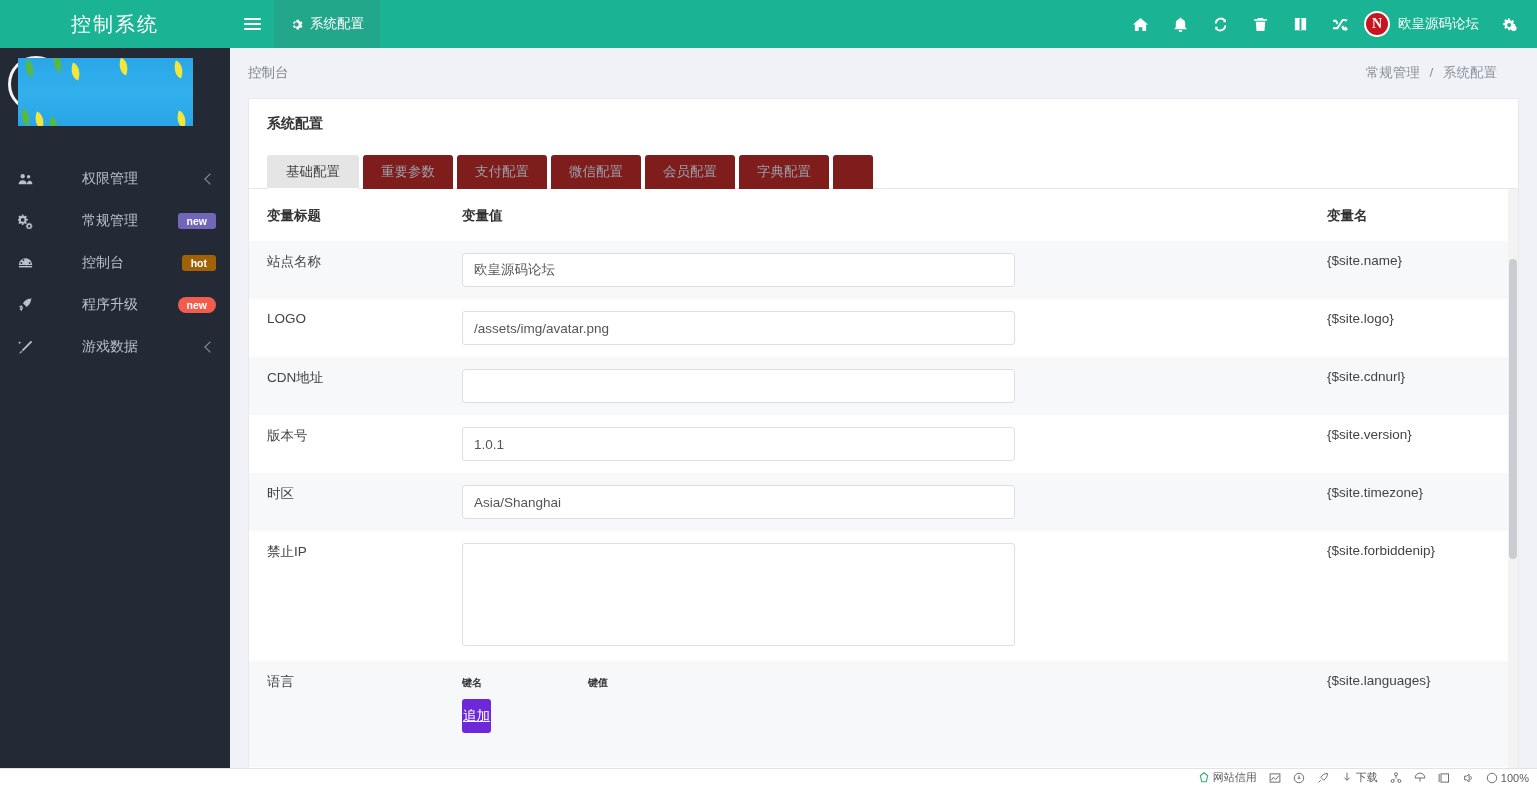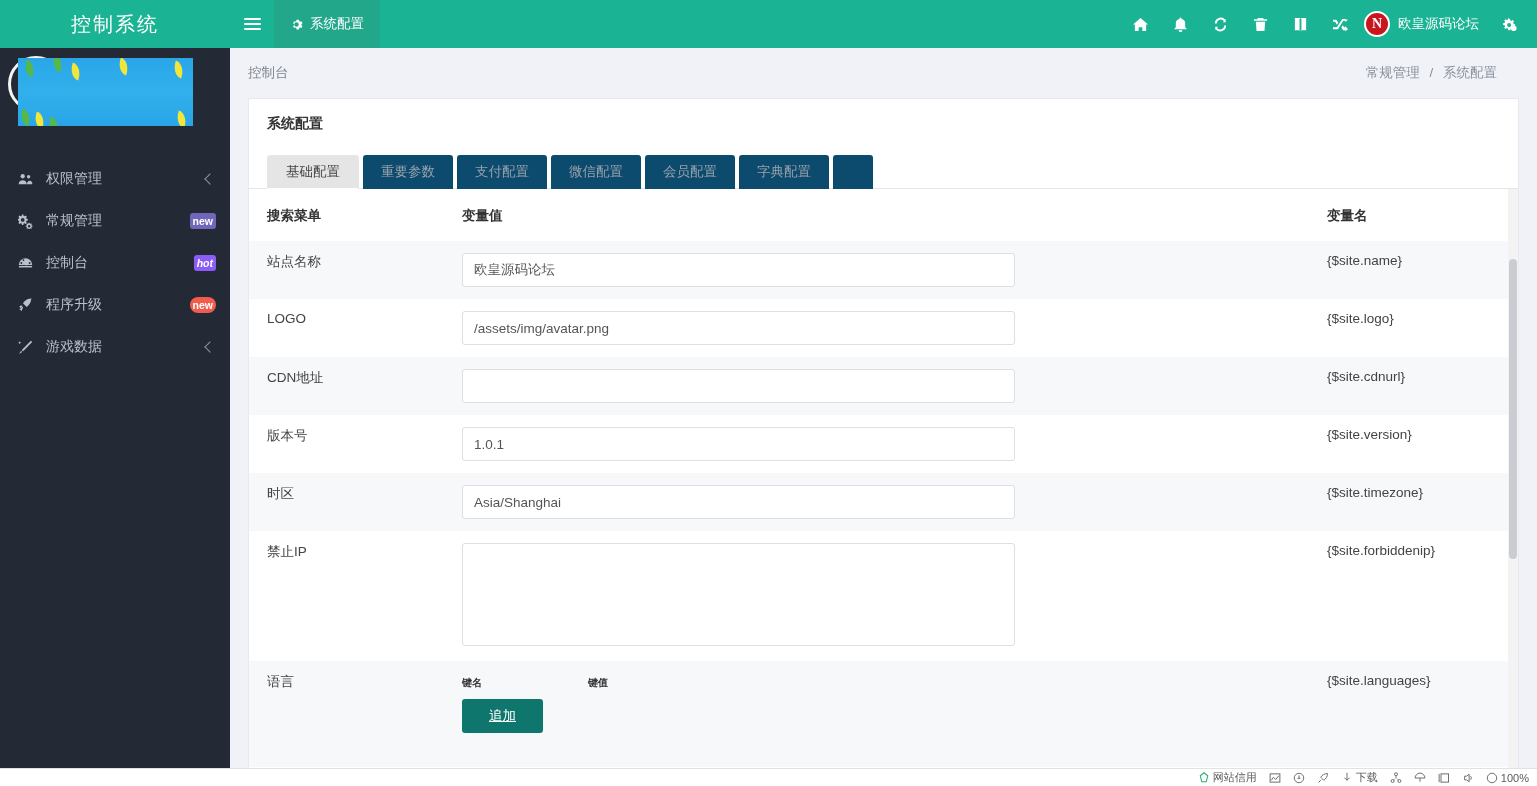--- a/index.html
+++ b/index.html
@@ -117,37 +117,38 @@
   .searchbox .mag { width: 14px; height: 14px; opacity: .65; }
   .menu { margin-top: 16px; }
   .menu-item {
     height: 42px;
     display: flex; align-items: center;
     padding: 0 14px 0 18px;
     color: #b9c0ca;
     font-size: 14px;
     cursor: pointer;
     position: relative;
+    gap: 36px;
   }
   .menu-ico { width: 20px; display:flex; align-items:center; color:#b9c0ca; }
   .menu-ico svg { width: 15px; height: 15px; fill: #b9c0ca; }
   .menu-label { margin-left: 8px; flex: 1; }
   .chev {
     width: 8px; height: 8px;
     border-left: 1.6px solid #8c949f;
     border-bottom: 1.6px solid #8c949f;
     transform: rotate(45deg);
     margin-right: 2px;
   }
   .badge {
     font-size: 10.5px; font-weight: bold; color: #fff;
-    padding: 3px 3px; border-radius: 3px; line-height: 1;
+    padding: 3px 9px; border-radius: 3px; line-height: 1;
   }
   .badge.new-purple { background: #7266ba; }
-  .badge.hot-blue   { background: #8b5cf6; font-style: italic; }
+  .badge.hot-blue   { background: #a16207; }
   .badge.new-red    { background: #f25c4d; border-radius: 10px; }
 
   
   #content {
     position: absolute; top: 48px; left: 230px;
     width: 1307px; height: 738px;
     background: #f1f2f7;
     overflow: hidden;
   }
   .crumbbar {
@@ -175,21 +176,21 @@
   .tabs {
     display: flex; align-items: flex-end;
     padding: 11px 18px 0 18px;
     gap: 4px;
     border-bottom: 1px solid #e4e7ea;
   }
   .tab {
     height: 34px;
     padding: 0 18px;
     display: flex; align-items: center;
-    background: #0c4a6e;
+    background: #7f1d1d;
     color: #9aa1ab;
     font-size: 13.5px;
     border-radius: 3px 3px 0 0;
     cursor: pointer;
     position: relative;
     top: 1px;
   }
   .tab.active {
     background: #e5e5e5;
     color: #444;
@@ -240,26 +241,26 @@
     border-radius: 3px;
     padding: 8px 11px;
     font-size: 13.5px;
     color: #555;
     outline: none; resize: none;
     font-family: "Liberation Sans", sans-serif;
   }
   .kv-head { display: flex; font-size: 10px; font-weight: bold; color: #333; margin: 3px 0 9px 0; }
   .kv-head .k1 { width: 126px; }
   .btn-add {
-    background: #0f766e;
+    background: #6d28d9;
     color: #fff;
     border: none;
     border-radius: 3px;
     font-size: 13.5px;
-    padding: 8px 27px;
+    padding: 8px 1px;
     cursor: pointer;
     font-family: "Liberation Sans", sans-serif;
     text-decoration: underline;
   }
 
   .vscroll {
     position: absolute; right: 0; top: 0;
     width: 10px; height: 597px;
     background: #f3f3f3;
   }
@@ -448,21 +449,21 @@
         <div class="tab">微信配置</div>
         <div class="tab">会员配置</div>
         <div class="tab">字典配置</div>
         <div class="tab empty"></div>
       </div>
 
     <div class="tablewrap">
       <table class="cfg">
         <thead>
           <tr>
-            <th class="c1">搜索菜单</th>
+            <th class="c1">变量标题</th>
             <th class="c2">变量值</th>
             <th class="c3">变量名</th>
           </tr>
         </thead>
         <tbody id="cfgbody">
             <tr class="zebra">
               <td class="lbl">站点名称</td>
               <td><input class="finput" type="text" value="欧皇源码论坛" style=""></td>
               <td class="var">{$site.name}</td>
             </tr>

